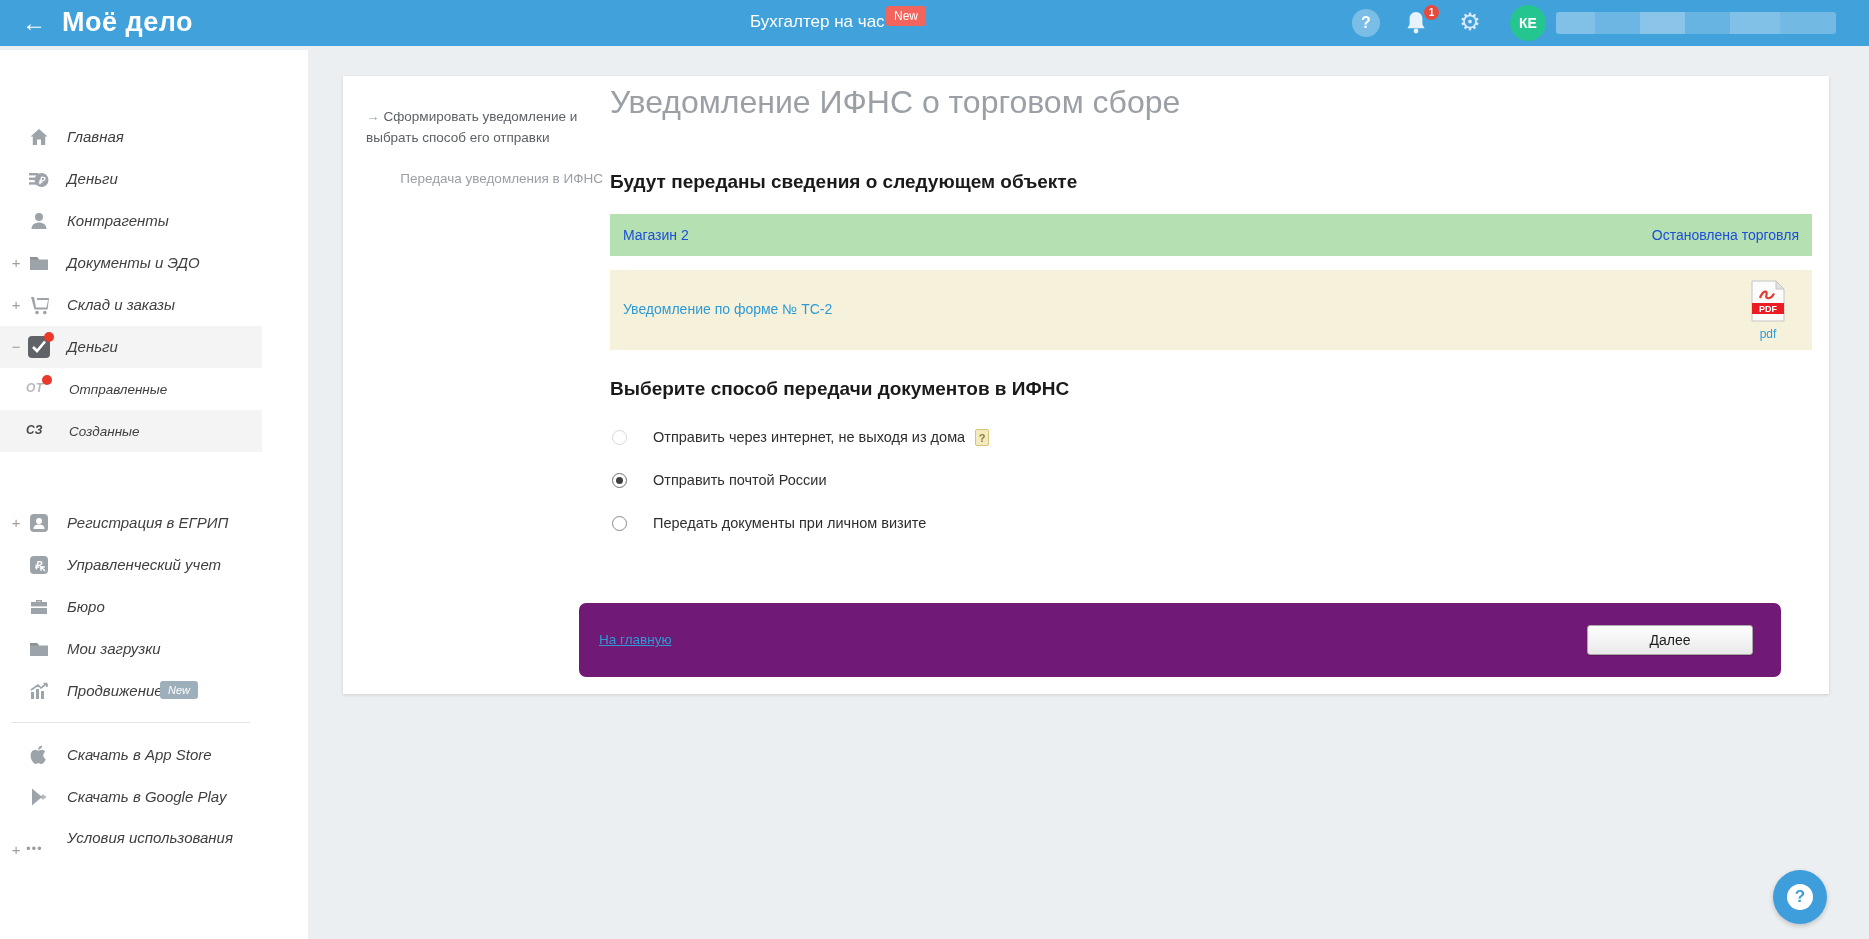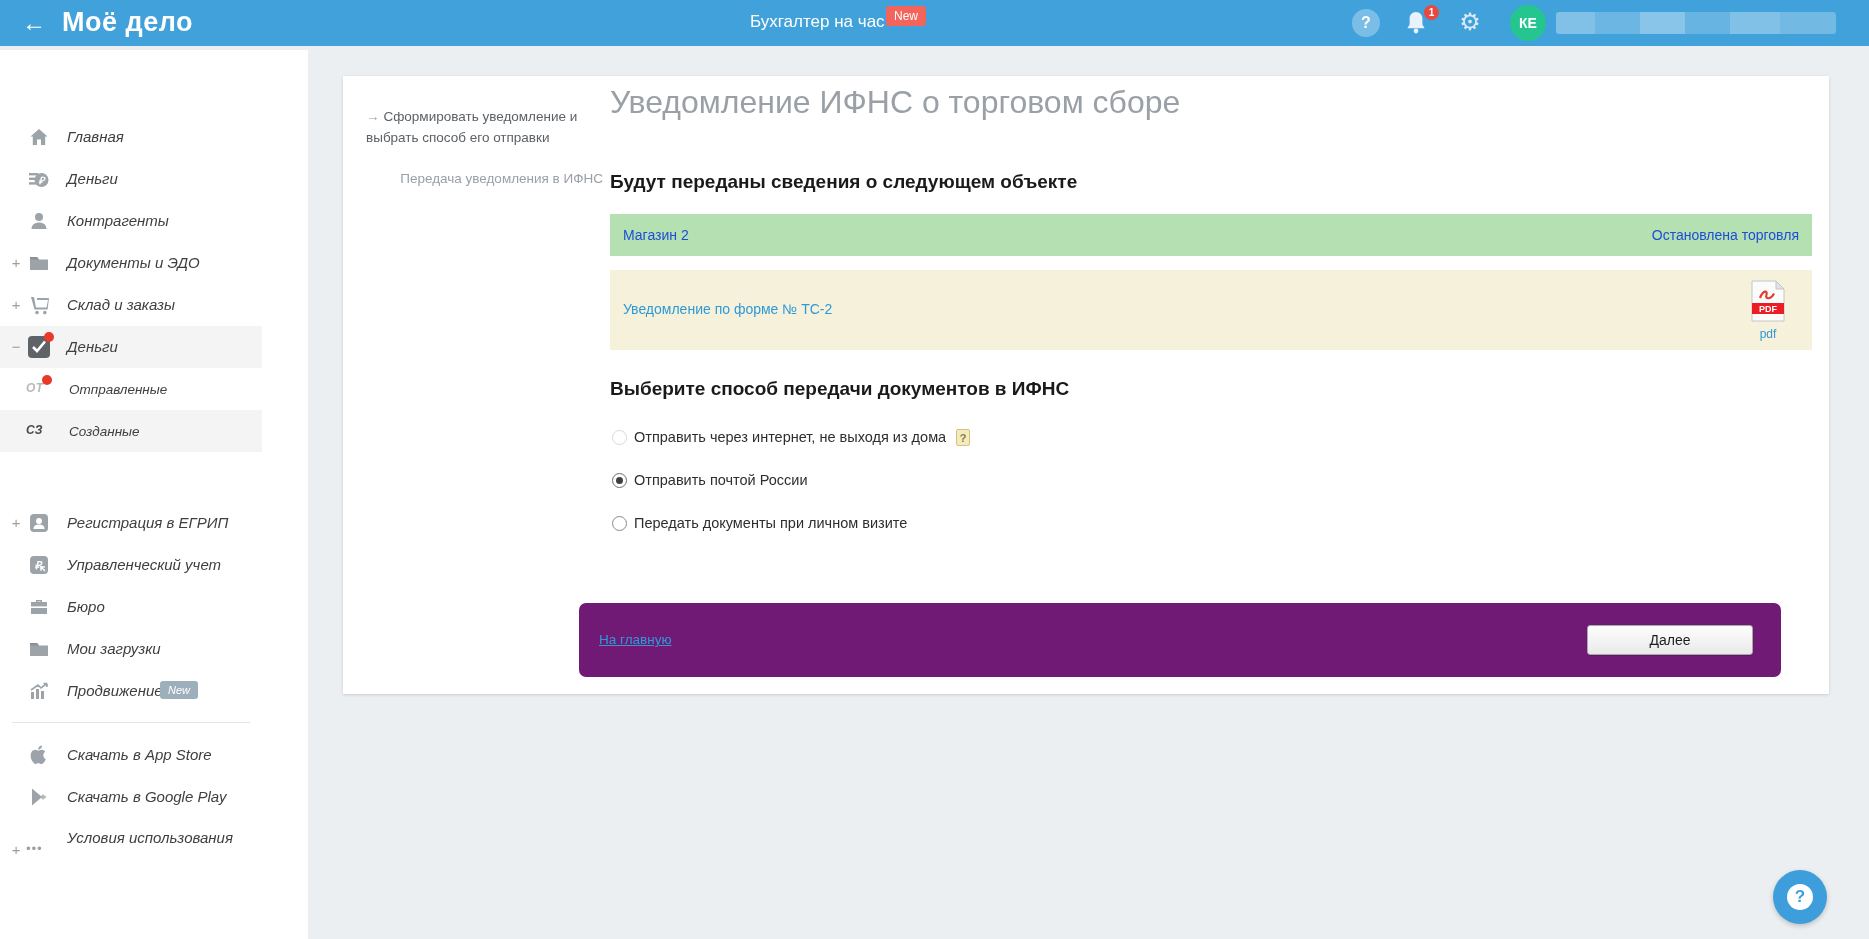--- a/index.html
+++ b/index.html
@@ -61,21 +61,21 @@
   .doc-link { position:absolute; left:13px; top:31px; font-size:14px; color:#2D9AD6; cursor:pointer;text-align:right; }
   .pdf-block { position:absolute; right:24px; top:10px; width:40px; text-align:center; cursor:pointer; }
   .pdf-label { font-size:12px; color:#2D9AD6; margin-top:1px; }
 
   .option-row { position:absolute; left:612px; height:26px; display:flex; align-items:center; z-index:11; cursor:pointer; }
   .opt1 { top:424px; } .opt2 { top:467px;text-align:right; } .opt3 { top:510px; }
   .radio { width:15px; height:15px; border-radius:50%; border:1px solid #8A8A8A; background:#fff; position:relative; flex:0 0 15px; }
   .radio.disabled { border-color:#D8D8D8; }
   .radio.checked { border-color:#6E6E6E; }
   .radio.checked::after { content:""; position:absolute; left:3px; top:3px; width:7px; height:7px; border-radius:50%; background:#3F3F3F; }
-  .opt-label { margin-left:7px; font-size:14.5px; color:#2E2E2E; }
+  .opt-label { margin-left:26px; font-size:14.5px; color:#2E2E2E; }
   .mini-help { margin-left:10px; width:14px; height:17px; background:#F3EAC0; border:1px solid #D8C37B; border-radius:2px; font-size:11px; font-weight:700; color:#8A7A3B; text-align:center; line-height:16px; cursor:pointer; }
 
   .footer-bar { position:absolute; left:579px; top:603px; width:1202px; height:74px; background:#701a75; z-index:11;border-radius:7px; }
   .home-link { position:absolute; left:20px; top:29px; font-size:13.5px; color:#2D9AD6; text-decoration:underline; cursor:pointer; }
   .next-btn { position:absolute; right:28px; top:22px; width:166px; height:30px; background:linear-gradient(#FEFEFE,#E9E9E9); border:1px solid #A9A9A9; border-radius:3px; box-shadow:0 1px 1px rgba(0,0,0,.15); font-size:14px; color:#1D1D1D; font-family:"Liberation Sans",sans-serif; cursor:pointer; }
 
   .float-help { position:absolute; left:1773px; top:870px; width:54px; height:54px; background:#3D9EDB; border-radius:50%; box-shadow:0 2px 5px rgba(0,0,0,.2); cursor:pointer; z-index:40; }
   .float-help .inner { position:absolute; left:14px; top:14px; width:26px; height:26px; background:#fff; border-radius:50%; color:#3D9EDB; font-weight:700; font-size:17px; text-align:center; line-height:26px; }
 
   svg .g { fill:#9CA3A9; }

